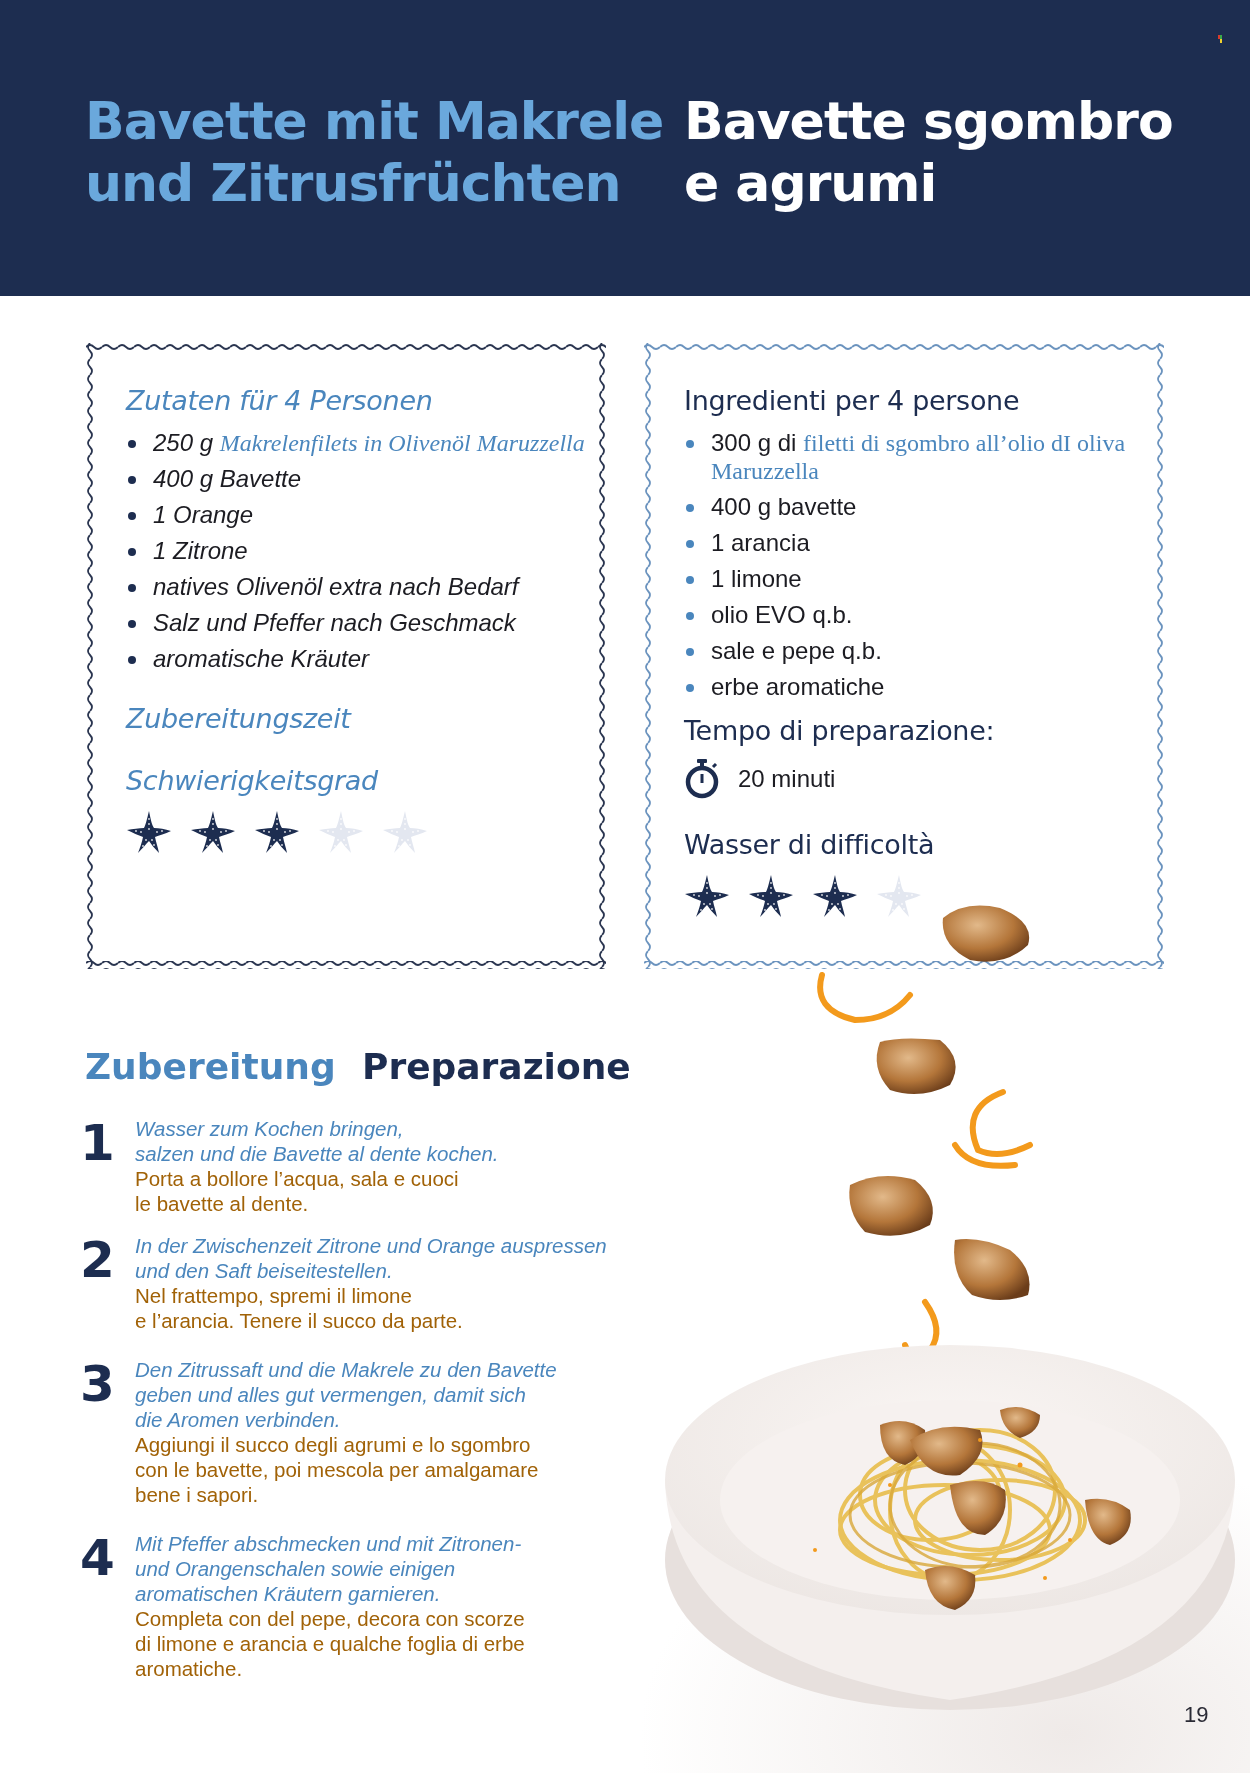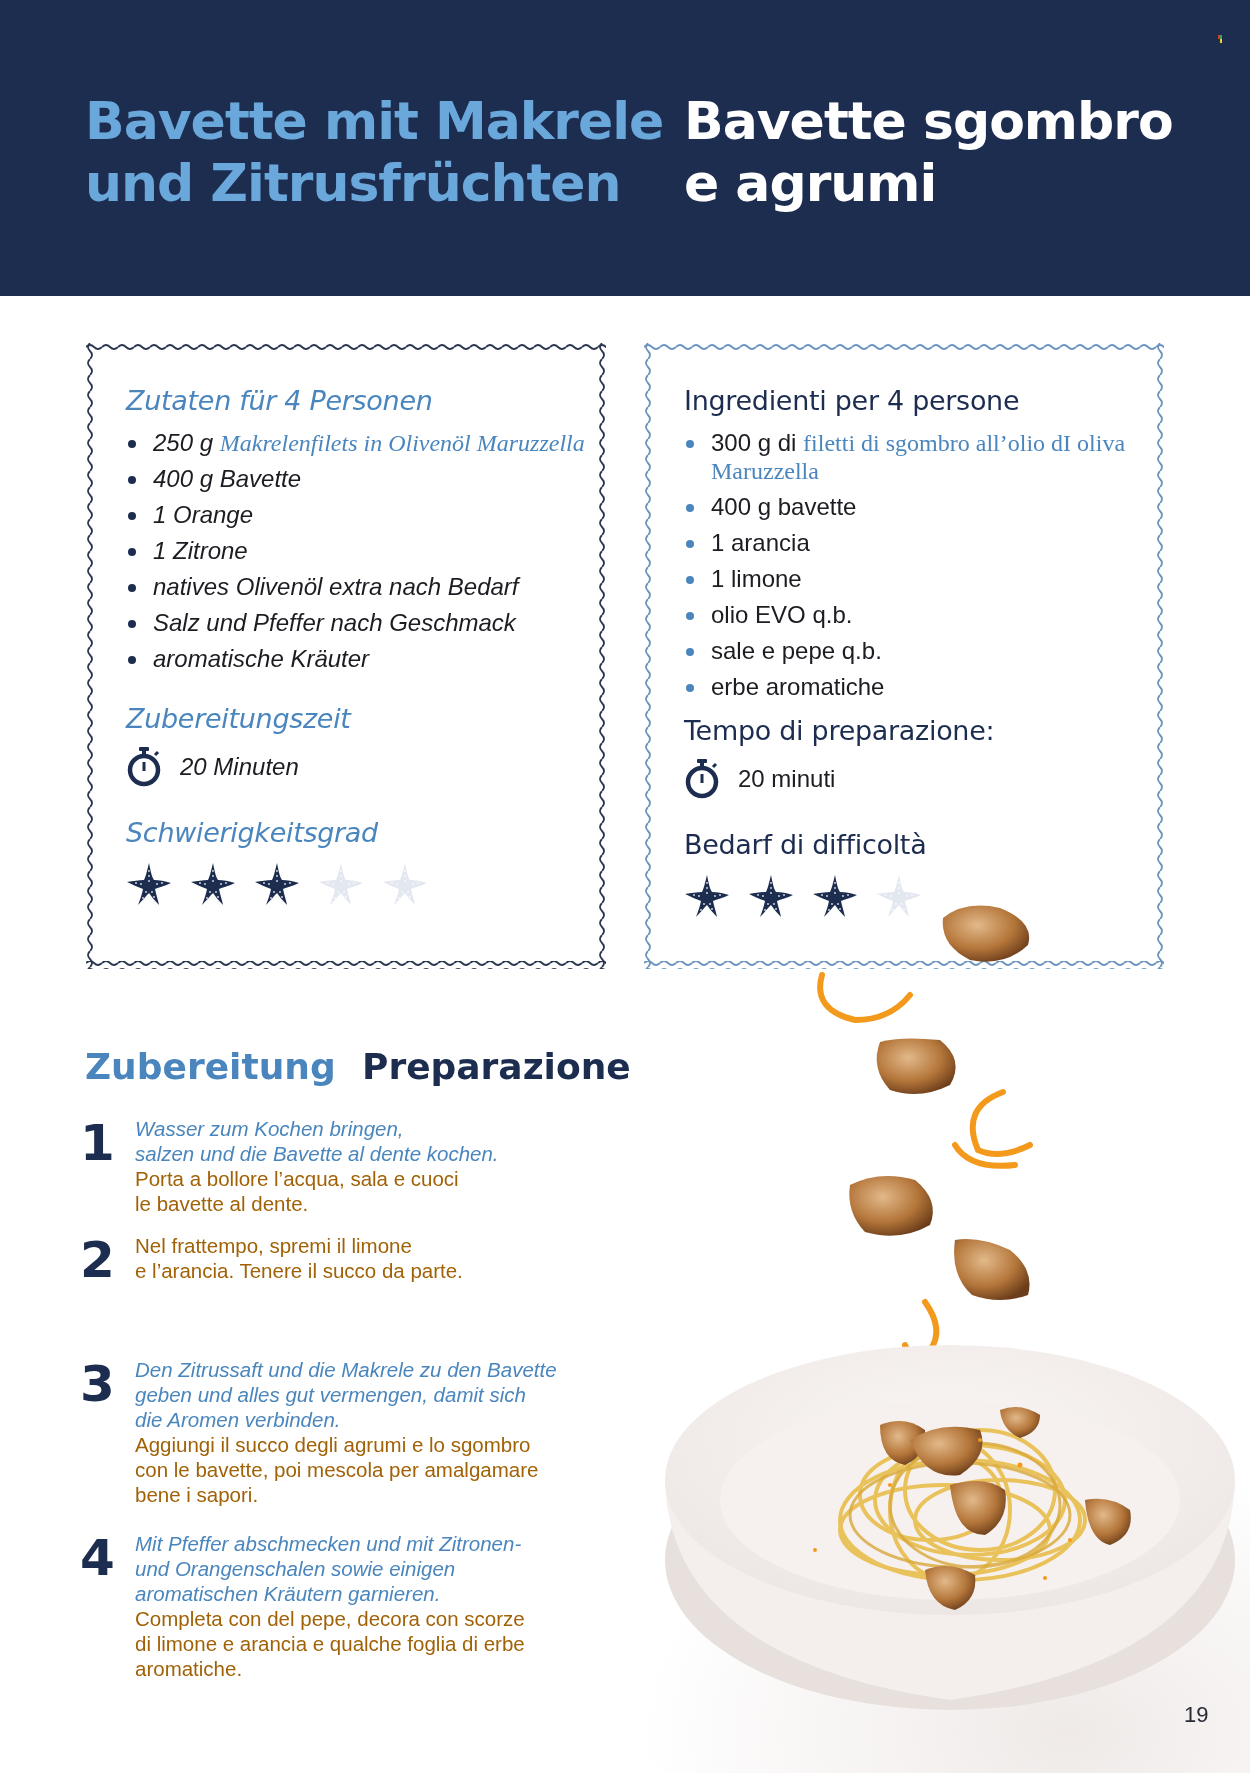--- a/index.html
+++ b/index.html
@@ -93,30 +93,20 @@
     <ul class="ing">
       <li><span>250 g </span><span class="hl">Makrelenfilets in Olivenöl Maruzzella</span></li>
       <li>400 g Bavette</li>
       <li>1 Orange</li>
       <li>1 Zitrone</li>
       <li>natives Olivenöl extra nach Bedarf</li>
       <li>Salz und Pfeffer nach Geschmack</li>
       <li>aromatische Kräuter</li>
     </ul>
     <div class="box-heading" style="margin-top:30px">Zubereitungszeit</div>
-    <div class="time-row">
-      <svg class="stopwatch" viewBox="0 0 36 42">
-        <rect x="13" y="1" width="10" height="4" rx="1" fill="#1d2d50"></rect>
-        <rect x="16" y="4" width="4" height="5" fill="#1d2d50"></rect>
-        <line x1="29" y1="9" x2="32" y2="6" stroke="#1d2d50" stroke-width="3"></line>
-        <circle cx="18" cy="24" r="14" fill="none" stroke="#1d2d50" stroke-width="4.5"></circle>
-        <rect x="16.5" y="16" width="3" height="9" fill="#1d2d50"></rect>
-      </svg>
-      <span class="time-val">20 Minuten</span>
-    </div>
     <div class="box-heading difficulty-heading">Schwierigkeitsgrad</div>
     <div class="stars">
       <svg class="star" viewBox="0 0 46 46">
           <use href="#starfish" fill="#1d2d50"></use>
         </svg>
       <svg class="star" viewBox="0 0 46 46">
           <use href="#starfish" fill="#1d2d50"></use>
         </svg>
       <svg class="star" viewBox="0 0 46 46">
           <use href="#starfish" fill="#1d2d50"></use>
@@ -161,21 +151,21 @@
     <div class="time-row">
       <svg class="stopwatch" viewBox="0 0 36 42">
         <rect x="13" y="1" width="10" height="4" rx="1" fill="#1d2d50"></rect>
         <rect x="16" y="4" width="4" height="5" fill="#1d2d50"></rect>
         <line x1="29" y1="9" x2="32" y2="6" stroke="#1d2d50" stroke-width="3"></line>
         <circle cx="18" cy="24" r="14" fill="none" stroke="#1d2d50" stroke-width="4.5"></circle>
         <rect x="16.5" y="16" width="3" height="9" fill="#1d2d50"></rect>
       </svg>
       <span class="time-val">20 minuti</span>
     </div>
-    <div class="box-heading difficulty-heading">Bedarf di difficoltà</div>
+    <div class="box-heading difficulty-heading">Wasser di difficoltà</div>
     <div class="stars">
       <svg class="star" viewBox="0 0 46 46">
           <use href="#starfish" fill="#1d2d50"></use>
         </svg>
       <svg class="star" viewBox="0 0 46 46">
           <use href="#starfish" fill="#1d2d50"></use>
         </svg>
       <svg class="star" viewBox="0 0 46 46">
           <use href="#starfish" fill="#1d2d50"></use>
         </svg>
@@ -215,20 +205,22 @@
   <div class="step-text">
     <span class="de" style="white-space:pre-line">Wasser zum Kochen bringen,
 salzen und die Bavette al dente kochen.</span>
     <span class="it" style="white-space:pre-line">Porta a bollore l’acqua, sala e cuoci
 le bavette al dente.</span>
   </div>
 </div>
 <div class="step" style="top:1233px">
   <div class="step-num">2</div>
   <div class="step-text">
+    <span class="de" style="white-space:pre-line">In der Zwischenzeit Zitrone und Orange auspressen
+und den Saft beiseitestellen.</span>
     <span class="it" style="white-space:pre-line">Nel frattempo, spremi il limone
 e l’arancia. Tenere il succo da parte.</span>
   </div>
 </div>
 <div class="step" style="top:1357px">
   <div class="step-num">3</div>
   <div class="step-text">
     <span class="de" style="white-space:pre-line">Den Zitrussaft und die Makrele zu den Bavette
 geben und alles gut vermengen, damit sich
 die Aromen verbinden.</span>

